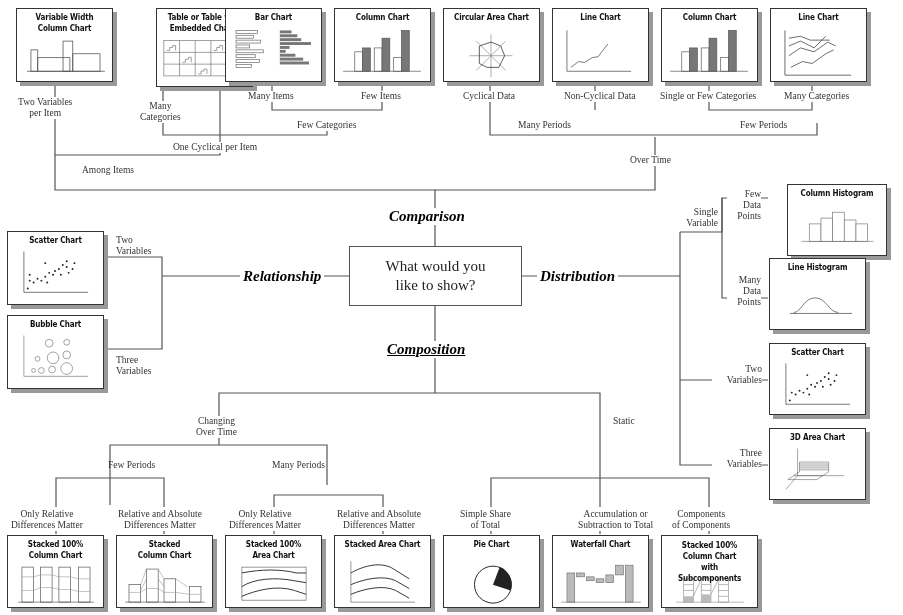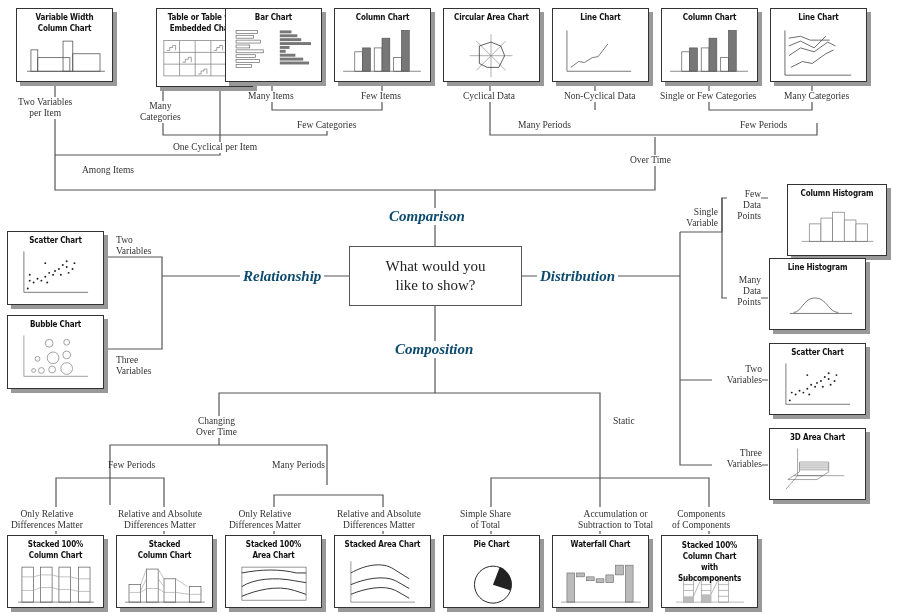--- a/index.html
+++ b/index.html
@@ -10,21 +10,21 @@
           box-shadow:4px 4px 0 #999; box-sizing:border-box; }
   .card-title { position:absolute; left:0; right:0; top:3px; text-align:center;
           font-family:"DejaVu Sans", sans-serif; font-weight:bold; font-size:8.5px;
           line-height:11px; color:#111; transform:scaleX(0.85); letter-spacing:-0.2px; }
   .card svg { position:absolute; left:0; top:0; width:100%; height:100%; }
   .lbl { position:absolute; font-size:9.5px; line-height:11px; text-align:center;
          color:#333; white-space:nowrap; background:#fff; }
   .lbl.nobg { background:transparent; }
   .lbl.right { text-align:right; }
   .cat { position:absolute; font-family:"Liberation Serif", serif; font-style:italic;
-         font-weight:bold; font-size:15px; color:#0c4a6e; background:#fff; padding:0 3px; white-space:nowrap; }
+         font-weight:bold; font-size:15px; color:#000000; background:#fff; padding:0 3px; white-space:nowrap; }
   .center-box { position:absolute; left:349px; top:246px; width:173px; height:60px;
          border:1px solid #555; background:#fff; box-sizing:border-box;
          display:flex; align-items:center; justify-content:center; text-align:center;
          font-size:15px; line-height:19px; color:#222; }
   .center-box span { white-space:pre-line; }
 </style>
 </head>
 <body>
 
 <svg id="lines" xmlns="http://www.w3.org/2000/svg">
@@ -57,21 +57,21 @@
     <path d="M491,507 V478 H709 V507"></path>
     <path d="M600,478 V507"></path>
 
     <path d="M56,528 V534 M164,528 V534 M274,528 V534 M383,528 V534 M491,528 V534 M600,528 V534 M709,528 V534"></path>
   </g>
 </svg>
 
 <div class="cat" style="left:386px;top:208px;">Comparison</div>
 <div class="cat" style="left:240px;top:268px;">Relationship</div>
 <div class="cat" style="left:537px;top:268px;">Distribution</div>
-<div class="cat" style="left:392px;top:341px;">Composition</div>
+<div class="cat" style="left:384px;top:341px;text-decoration:underline;">Composition</div>
 
 <div class="center-box">
   <span>What would you
 like to show?</span>
 </div>
 
 <div class="lbl" style="left:18px;top:97px;white-space:pre-line;">Two Variables
 per Item</div>
 <div class="lbl" style="left:140px;top:101px;white-space:pre-line;">Many
 Categories</div>

